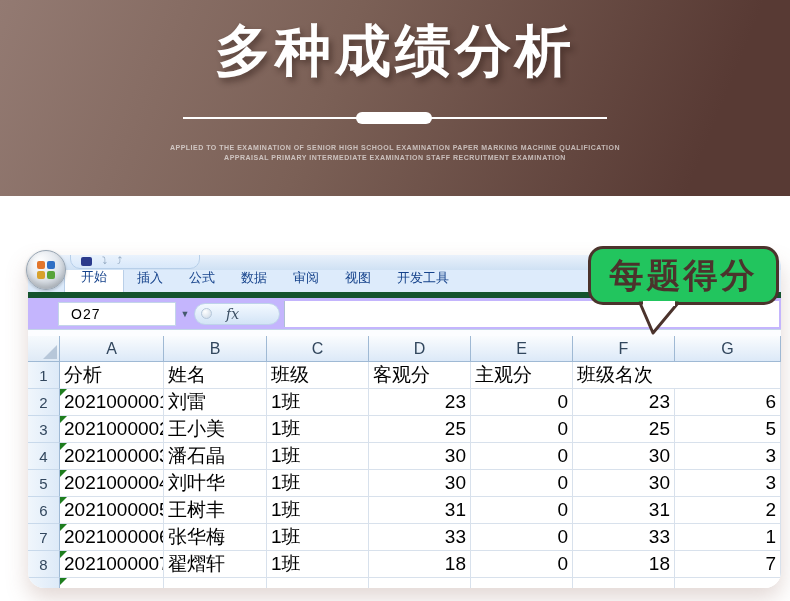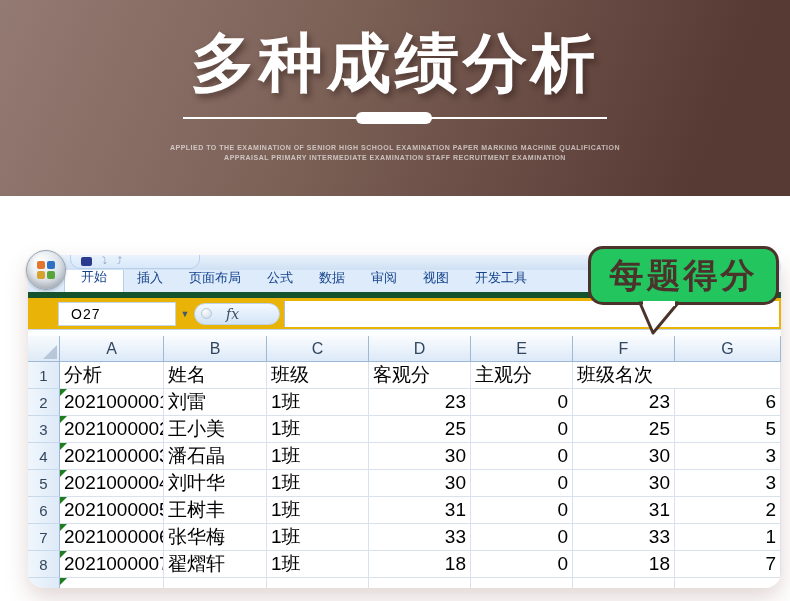--- a/index.html
+++ b/index.html
@@ -2,22 +2,22 @@
 <html><head>
 <meta charset="utf-8">
 <style>
   * { margin:0; padding:0; box-sizing:border-box; }
   html,body { width:790px; height:601px; overflow:hidden; background:#fff;
     font-family:"Liberation Sans","DejaVu Sans",sans-serif; position:relative; }
 
   
   .banner { position:absolute; left:0; top:0; width:790px; height:196px;
     background:linear-gradient(112deg,#937a72 0%,#7b6056 42%,#583a34 88%); }
-  .banner-title { position:absolute; top:20px; left:0; width:100%; text-align:center;
-    font-family:"DejaVu Serif","Liberation Serif",serif; font-weight:bold; font-size:64px;
+  .banner-title { position:absolute; top:14px; left:0; width:100%; text-align:center;
+    font-family:"DejaVu Serif","Liberation Serif",serif; font-weight:bold; font-size:56px;
     color:#ffffff; letter-spacing:4px; text-shadow:3px 4px 6px rgba(35,18,13,0.45); }
   .divider-line { position:absolute; top:117px; left:183px; width:424px; height:2px; background:#ffffff; }
   .divider-pill { position:absolute; top:112px; left:356px; width:76px; height:12px; border-radius:6px; background:#ffffff; }
   .banner-sub { position:absolute; top:143px; left:0; width:100%; text-align:center;
     font-size:7px; line-height:10px; letter-spacing:0.5px; color:rgba(255,255,255,0.62); font-weight:bold; }
 
   
   .window { position:absolute; left:28px; top:255px; width:753px; height:333px;
     border-radius:8px 10px 16px 16px; overflow:hidden; background:#ffffff;
     box-shadow:0 10px 22px rgba(140,95,85,0.25); }
@@ -37,21 +37,21 @@
   .sq { border-radius:2px; }
   .sq1 { background:#e2762c; } .sq2 { background:#2f6fc4; }
   .sq3 { background:#d8a12c; } .sq4 { background:#58a43a; }
 
   .tabs { height:28px; background:#ddebfb; display:flex; align-items:flex-end; padding-left:36px;
     border-bottom:6px solid #14532d; }
   .tab { padding:5px 13px 5px 13px; font-size:13px; color:#15428b; white-space:nowrap; }
   .tab.selected { background:#ffffff; border:1px solid #b9cfe8; border-bottom:none;
     border-radius:4px 4px 0 0; padding:5px 16px 6px 16px; }
 
-  .formula-row { height:32px; background:#eab308; display:flex; align-items:center;
+  .formula-row { height:32px; background:#c4b5fd; display:flex; align-items:center;
     padding:0 2px 0 30px; border-bottom:1px solid #c2d4e8; }
   .name-box { width:118px; height:24px; background:#ffffff; border:1px solid #c3d5e9;
     font-size:14px; line-height:22px; padding-left:12px; color:#000; letter-spacing:1px; }
   .name-arrow { width:18px; height:24px; font-size:9px; color:#44596e; display:flex;
     align-items:center; justify-content:center; }
   .fx-cap { width:86px; height:22px; border-radius:11px; border:1px solid #bed3ea;
     background:linear-gradient(#f3f9ff,#d3e4f6); display:flex; align-items:center; gap:14px;
     padding-left:6px; margin-right:4px; }
   .fx-dot { width:11px; height:11px; border-radius:50%;
     background:radial-gradient(circle at 35% 30%, #ffffff, #c9d6e4); border:1px solid #b5c7da; }
@@ -109,21 +109,20 @@
     <div class="qat-cap">
       <span class="qat-save"></span>
       <span class="qat-undo">⤵</span>
       <span class="qat-redo">⤴</span>
     </div>
   </div>
 
   <div class="tabs">
     <div class="tab selected">开始</div>
     <div class="tab">插入</div>
-    <div class="tab">页面布局</div>
     <div class="tab">公式</div>
     <div class="tab">数据</div>
     <div class="tab">审阅</div>
     <div class="tab">视图</div>
     <div class="tab">开发工具</div>
   </div>
 
   <div class="formula-row">
     <div class="name-box">O27</div>
     <div class="name-arrow">▼</div>

